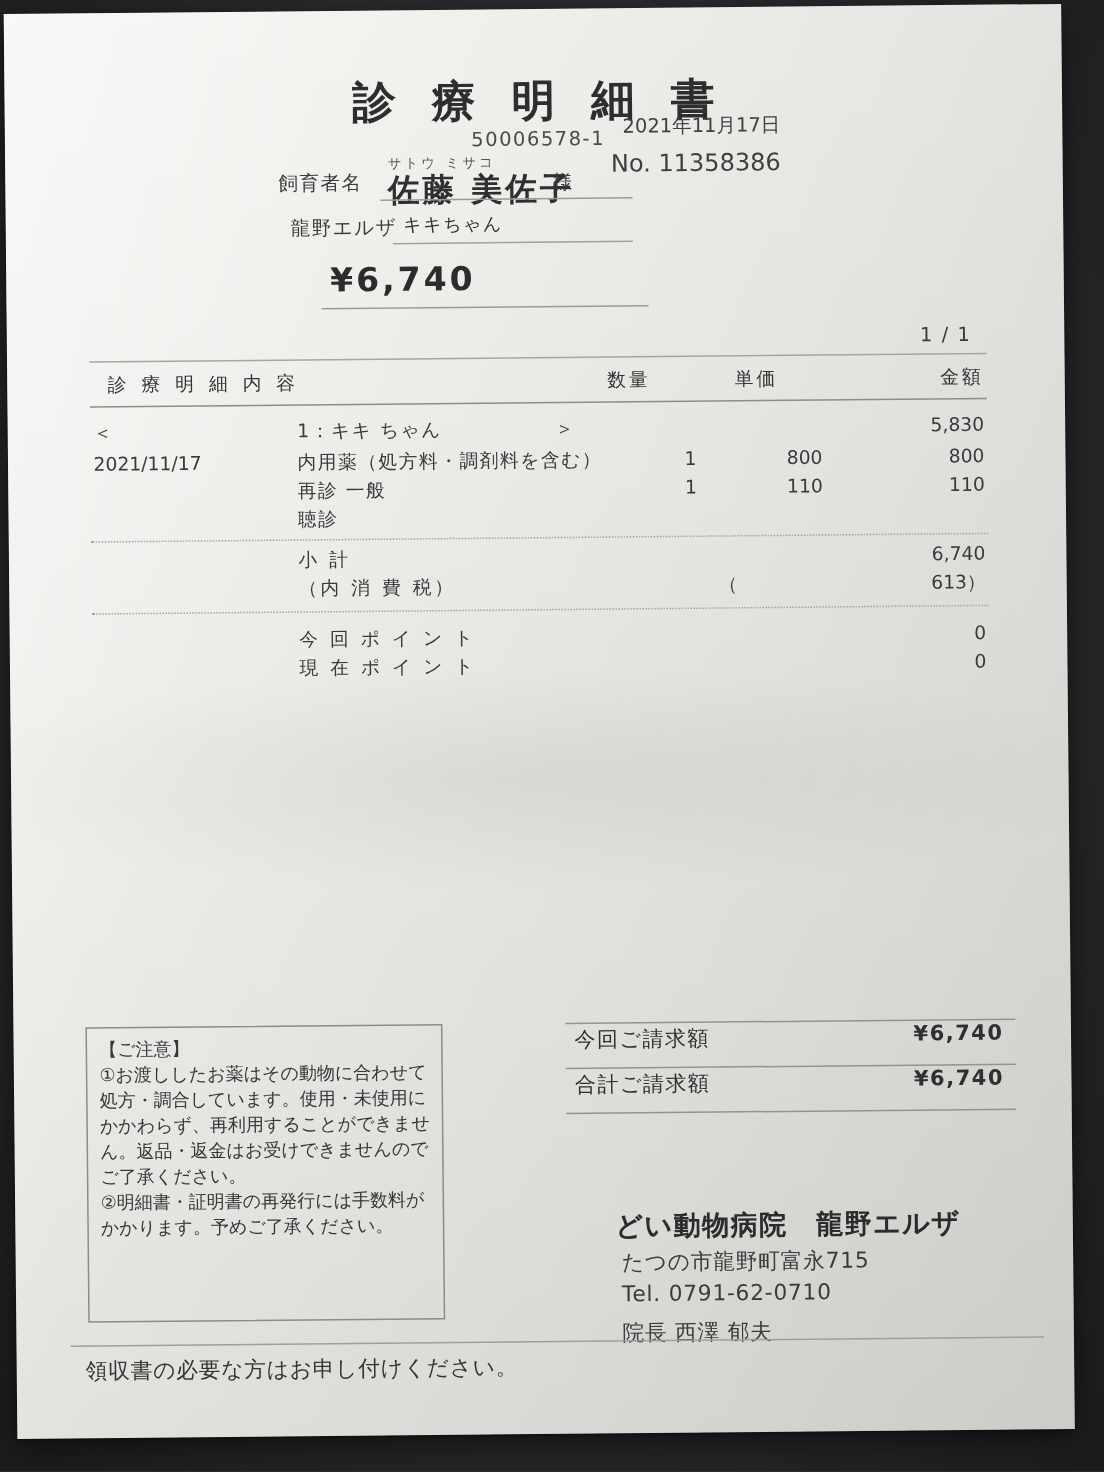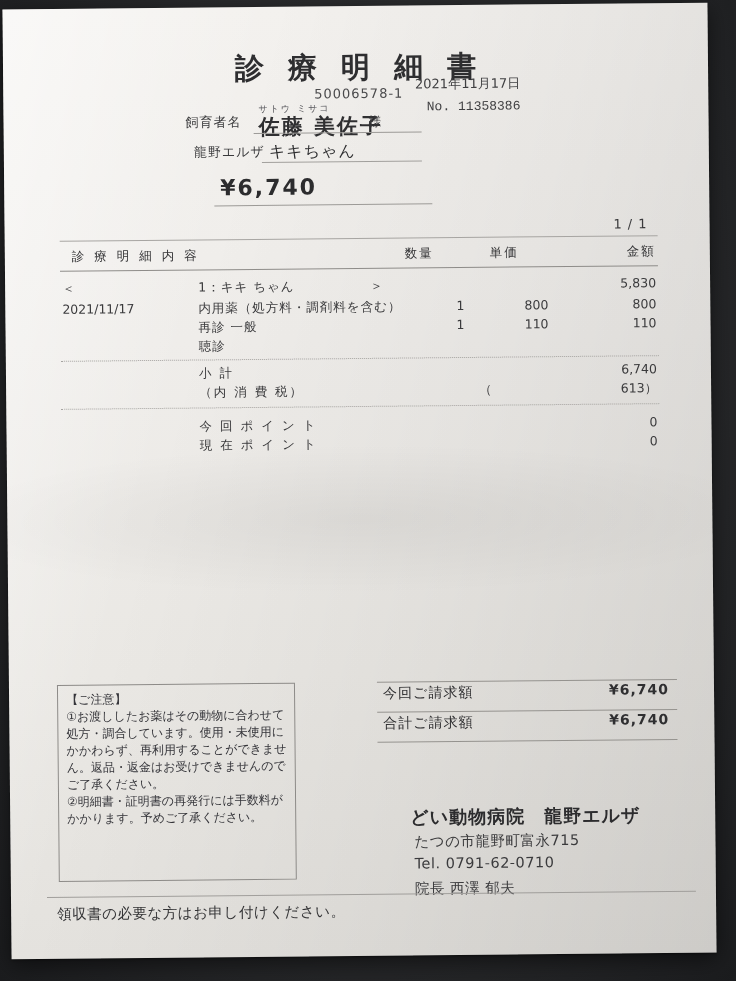--- a/index.html
+++ b/index.html
@@ -92,24 +92,23 @@
     right: 188px;
     top: 70px;
     font-size: 13px;
     color: #3f3f41;
     white-space: nowrap;
   }
   .receipt-no {
     position: absolute;
     right: 188px;
     top: 94px;
-    font-size: 13px;
+    font-size: 16px;
     color: #3f3f41;
     white-space: nowrap;
-    font-family: Liberation Mono, monospace;
   }
 
   .label-owner {
     position: absolute;
     left: 182px;
     top: 106px;
     font-size: 13px;
     letter-spacing: 1px;
     text-align: center;
   }
@@ -148,21 +147,21 @@
     position: absolute;
     left: 190px;
     top: 136px;
     font-size: 13px;
     letter-spacing: 1px;
   }
   .pet-name {
     position: absolute;
     left: 265px;
     top: 135px;
-    font-size: 16px;
+    font-size: 12px;
     letter-spacing: 1px;
     color: #2f2f31;
   }
   .pet-rule {
     position: absolute;
     left: 258px;
     top: 155px;
     width: 160px;
     border-bottom: 1px solid #a2a09d;
   }

